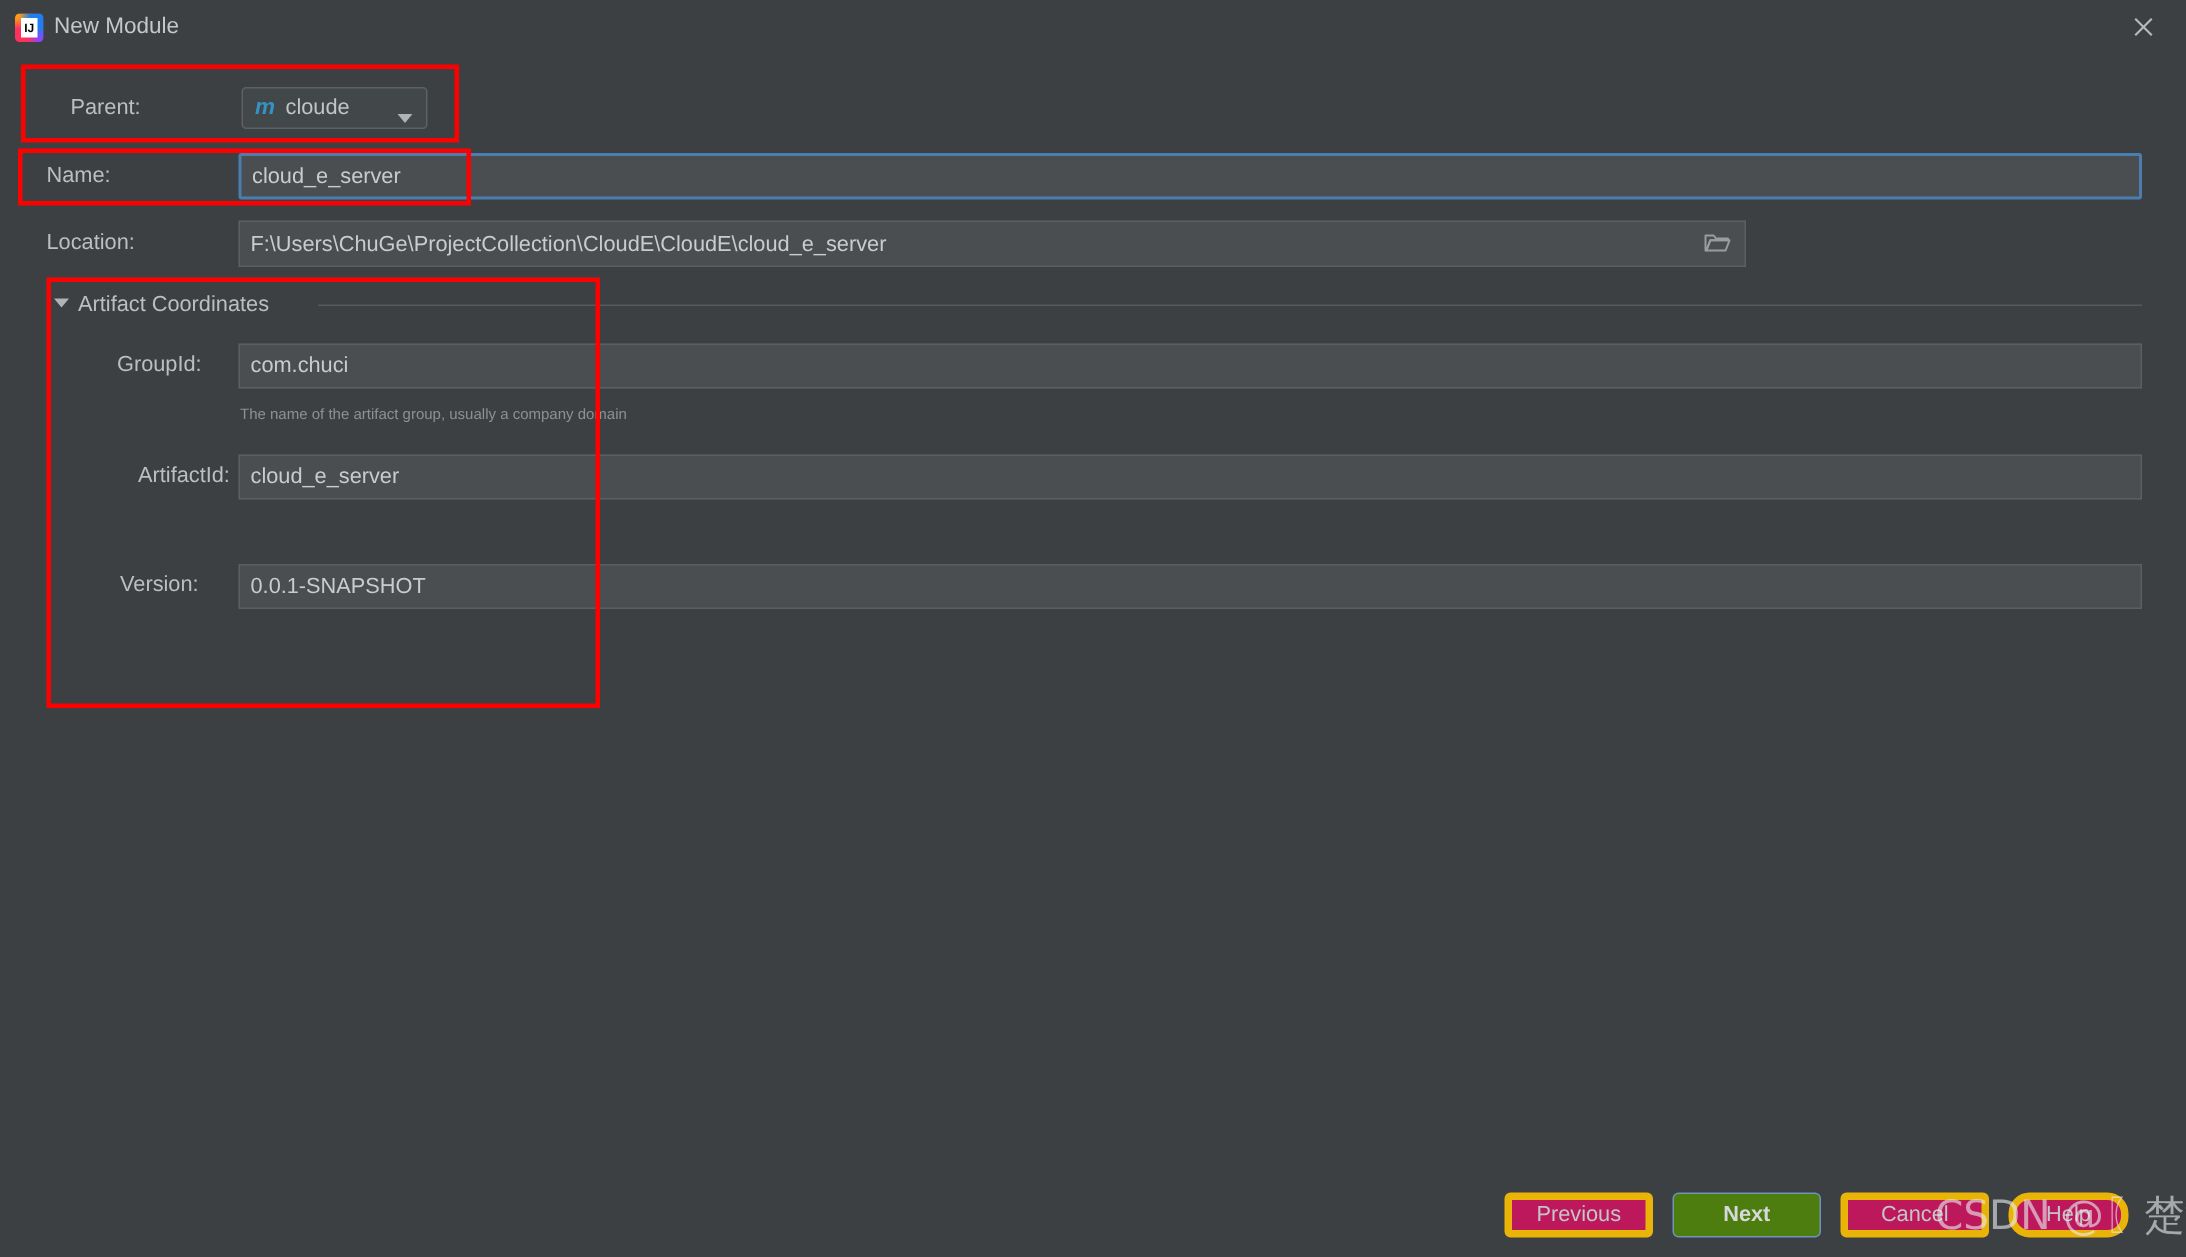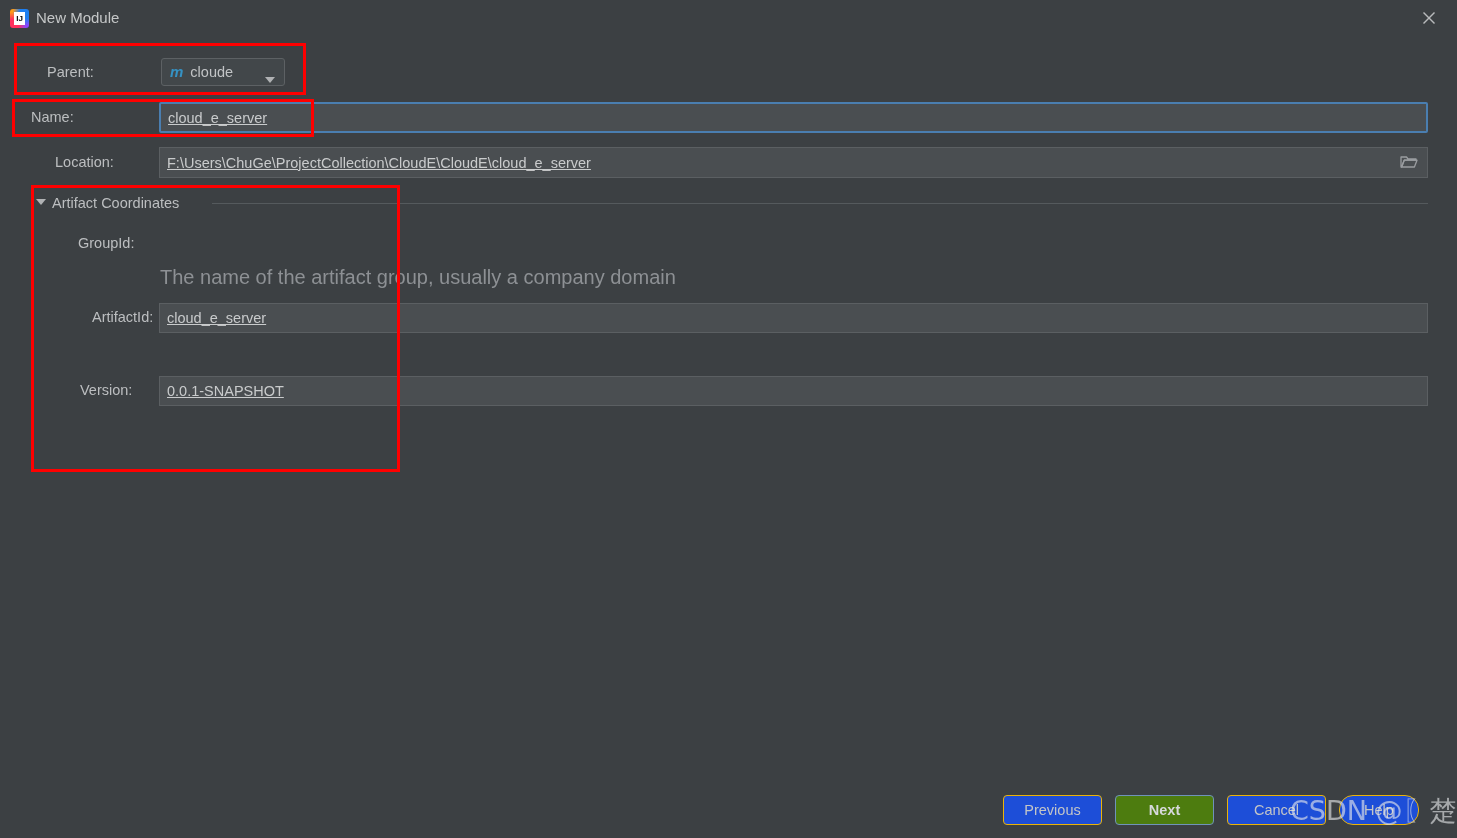--- a/index.html
+++ b/index.html
@@ -91,25 +91,24 @@
     border: 1px solid #5b5f62;
     color: #c9cbcc;
     font-size: 14.5px;
     line-height: 20px;
     padding: 4px 7px;
     white-space: nowrap;
     overflow: hidden;
     display: flex;
     align-items: center;
     cursor: text;
-    text-decoration: underline;
   }
   .hint-text {
     position: absolute;
-    font-size: 20px;
+    font-size: 10px;
     line-height: 20px;
     color: #8d9094;
     white-space: nowrap;
   }
 
   
   #parent-label { left: 31px; top: 62px; margin-left: 16px; }
   #parent-combo {
     position: absolute;
     left: 161px; top: 58px;
@@ -145,24 +144,24 @@
   #name-label { left: 31px; top: 107px; }
   #name-input {
     left: 159px; top: 102px;
     width: 1269px; height: 31px;
     background: #4a4e51;
     border: 2px solid #4a7eb0;
     border-radius: 2px;
   }
 
   
-  #location-label { left: 31px; top: 152px; margin-left: 24px; }
+  #location-label { left: 31px; top: 152px; }
   #location-input {
     left: 159px; top: 147px;
-    width: 1269px; height: 31px;
+    width: 1005px; height: 31px;
   }
   #location-browse {
     position: absolute;
     right: 9px; top: 6px;
     width: 18px; height: 16px;
   }
 
   
   #ac-triangle {
     position: absolute;
@@ -207,22 +206,22 @@
   }
   #annot-parent    { left: 14px; top: 43px;  width: 292px; height: 52px; }
   #annot-name      { left: 12px; top: 99px;  width: 302px; height: 38px; }
   #annot-artifact  { left: 31px; top: 185px; width: 369px; height: 287px; }
 
   
   .dialog-button {
     position: absolute;
     top: 795px;
     height: 30px;
-    background: #1d4ed8;
-    border: 1px solid #eab308;
+    background: #be185d;
+    border: 5px solid #eab308;
     border-radius: 4px;
     color: #c3c5c7;
     font-size: 14.5px;
     font-family: "Liberation Sans", sans-serif;
     display: flex;
     align-items: center;
     justify-content: center;
     cursor: pointer;
   }
   #btn-previous { left: 1003px; width: 99px; }
@@ -289,20 +288,21 @@
         <path d="M1.6 13 L4.2 6.2 L17 6.2 L14.4 13 Z" fill="none" stroke="#9a9da0" stroke-width="1.3" stroke-linejoin="round"></path>
       </svg>
     </span>
   </div>
 
   <div id="ac-triangle"></div>
   <div id="ac-title">Artifact Coordinates</div>
   <div id="ac-separator"></div>
 
   <div class="form-label" id="groupid-label">GroupId:</div>
+  <div class="text-input" id="groupid-input">com.chuci</div>
   <div class="hint-text" id="groupid-hint">The name of the artifact group, usually a company domain</div>
 
   <div class="form-label" id="artifactid-label">ArtifactId:</div>
   <div class="text-input" id="artifactid-input">cloud_e_server</div>
 
   <div class="form-label" id="version-label">Version:</div>
   <div class="text-input" id="version-input">0.0.1-SNAPSHOT</div>
 
   <div class="annotation-box" id="annot-parent"></div>
   <div class="annotation-box" id="annot-name"></div>

